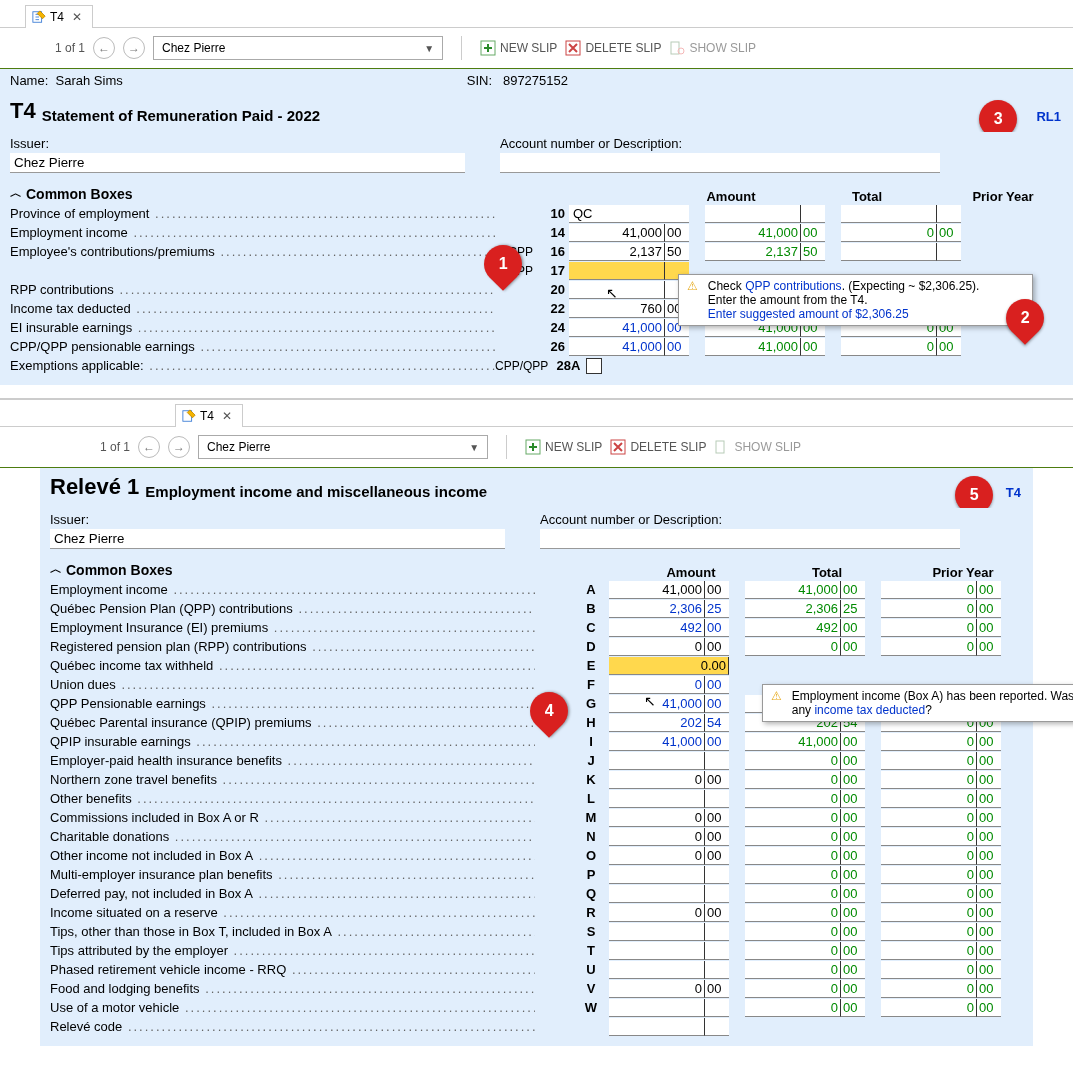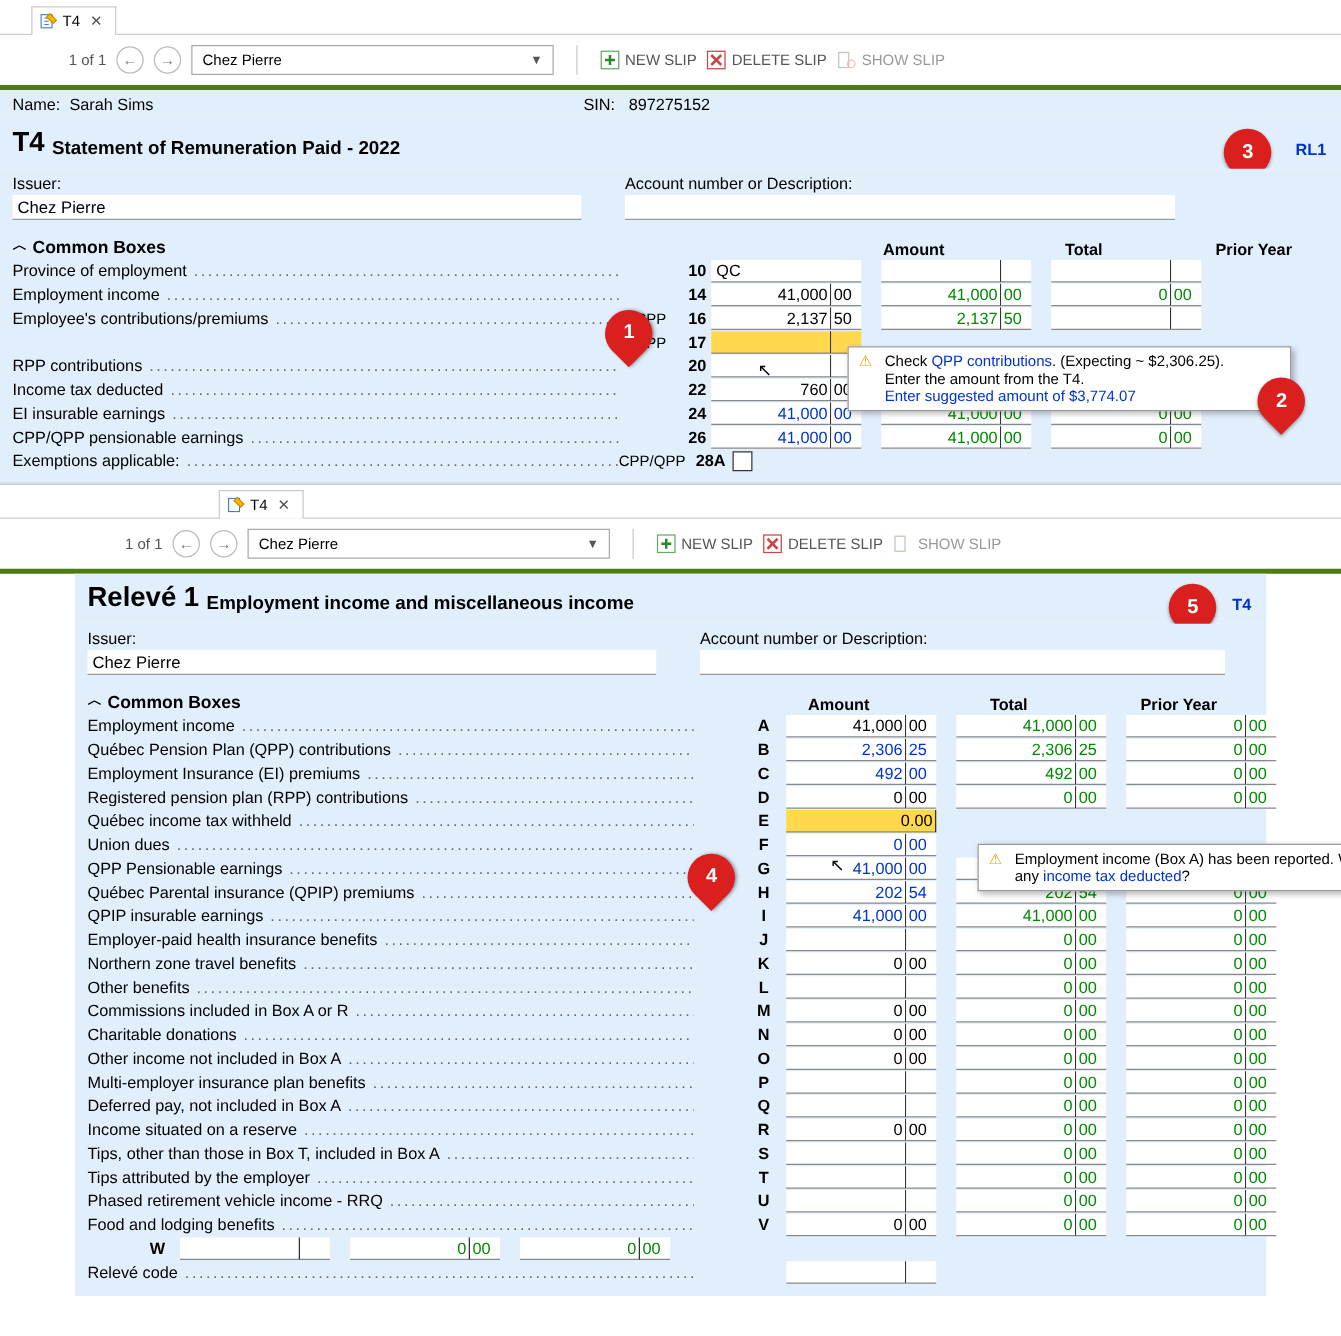--- a/index.html
+++ b/index.html
@@ -6,21 +6,21 @@
   body {
     margin: 0;
     font-family: Arial, sans-serif;
     font-size: 13px;
     color: #000;
     background: #fff;
     width: 1073px;
   }
   .pane {
     border-top: 1px solid #ccc;
-    margin-bottom: 0;
+    margin-bottom: 15px;
   }
   .tab-row {
     height: 28px;
     display: flex;
     align-items: flex-end;
     padding-left: 25px;
     border-bottom: 1px solid #ccc;
     background: #fff;
   }
   .tab {
@@ -36,21 +36,21 @@
     position: relative;
     top: 1px;
   }
   .tab .close { margin-left: 4px; color: #555; cursor: pointer; }
   .slip-icon { width:14px; height:14px; display:inline-block; }
   .toolbar {
     display: flex;
     align-items: center;
     padding: 8px 0 8px 55px;
     gap: 8px;
-    border-bottom: 4px solid #4d7c0f;
+    border-bottom: 1px solid #4d7c0f;
     font-size: 12px;
   }
   .toolbar .pager { color:#555; }
   .nav-btn {
     width: 22px; height: 22px; border: 1px solid #bbb; border-radius: 50%;
     display: inline-flex; align-items: center; justify-content: center;
     color: #777; background: #fff; cursor: pointer;
   }
   .issuer-select {
     flex: 0 0 290px;
@@ -404,21 +404,21 @@
         <span>1</span>
       </div>
     <span class="cursor-arrow" style="left:606px; top:153px;">↖</span>
 
     <div class="tooltip" style="left:678px; top:142px; width:355px;">
       <div style="display:flex; gap:6px;">
         <span class="warn-ico">⚠</span>
         <div>
           <span>Check </span><span class="link">QPP contributions</span><span>. (Expecting ~ $2,306.25).</span><br>
           <span>Enter the amount from the T4.</span><br>
-          <span class="link">Enter suggested amount of $3,774.07</span>
+          <span class="link">Enter suggested amount of $2,306.25</span>
         </div>
       </div>
       <div class="annot right" style="right:-12px; bottom:-12px;">
           <span>2</span>
         </div>
     </div>
 
   </div>
 </div>
 
@@ -460,21 +460,21 @@
       <span>DELETE SLIP</span>
     </div>
     <div class="tool-btn" style="opacity:0.6">
       <svg class="ico" viewBox="0 0 16 16">
           <rect x="2" y="2" width="8" height="12" fill="none" stroke="#8a8"></rect>
         </svg>
       <span>SHOW SLIP</span>
     </div>
   </div>
 
-  <div style="padding:0 60px;">
+  <div style="padding:0 40px;">
   <div class="title-row">
     <span class="big">Relevé 1</span>
     <span class="sub">Employment income and miscellaneous income</span>
     <span class="link-right">T4</span>
     <div class="annot right" style="right:40px; bottom:-6px;">
           <span>5</span>
         </div>
   </div>
 
   <div class="body-blue">
@@ -871,20 +871,21 @@
             <div class="cell-group total gap">
               <div class="cell int">0</div>
               <div class="cell dec">00</div>
             </div>
             <div class="cell-group prior">
               <div class="cell int">0</div>
               <div class="cell dec">00</div>
             </div>
           </div>
           <div class="row">
+            <div class="label">Use of a motor vehicle</div>
             <div class="pre"></div>
             <div class="box single">W</div>
             <div class="cell-group amount gap">
               <div class="cell int"></div>
               <div class="cell dec"></div>
             </div>
             <div class="cell-group total gap">
               <div class="cell int">0</div>
               <div class="cell dec">00</div>
             </div>

